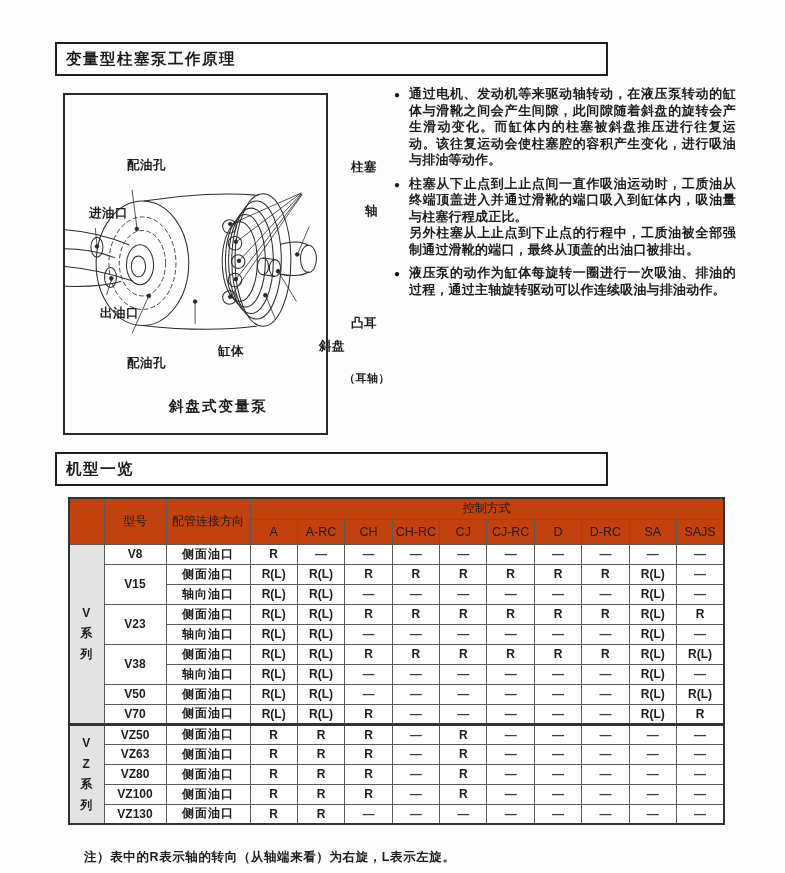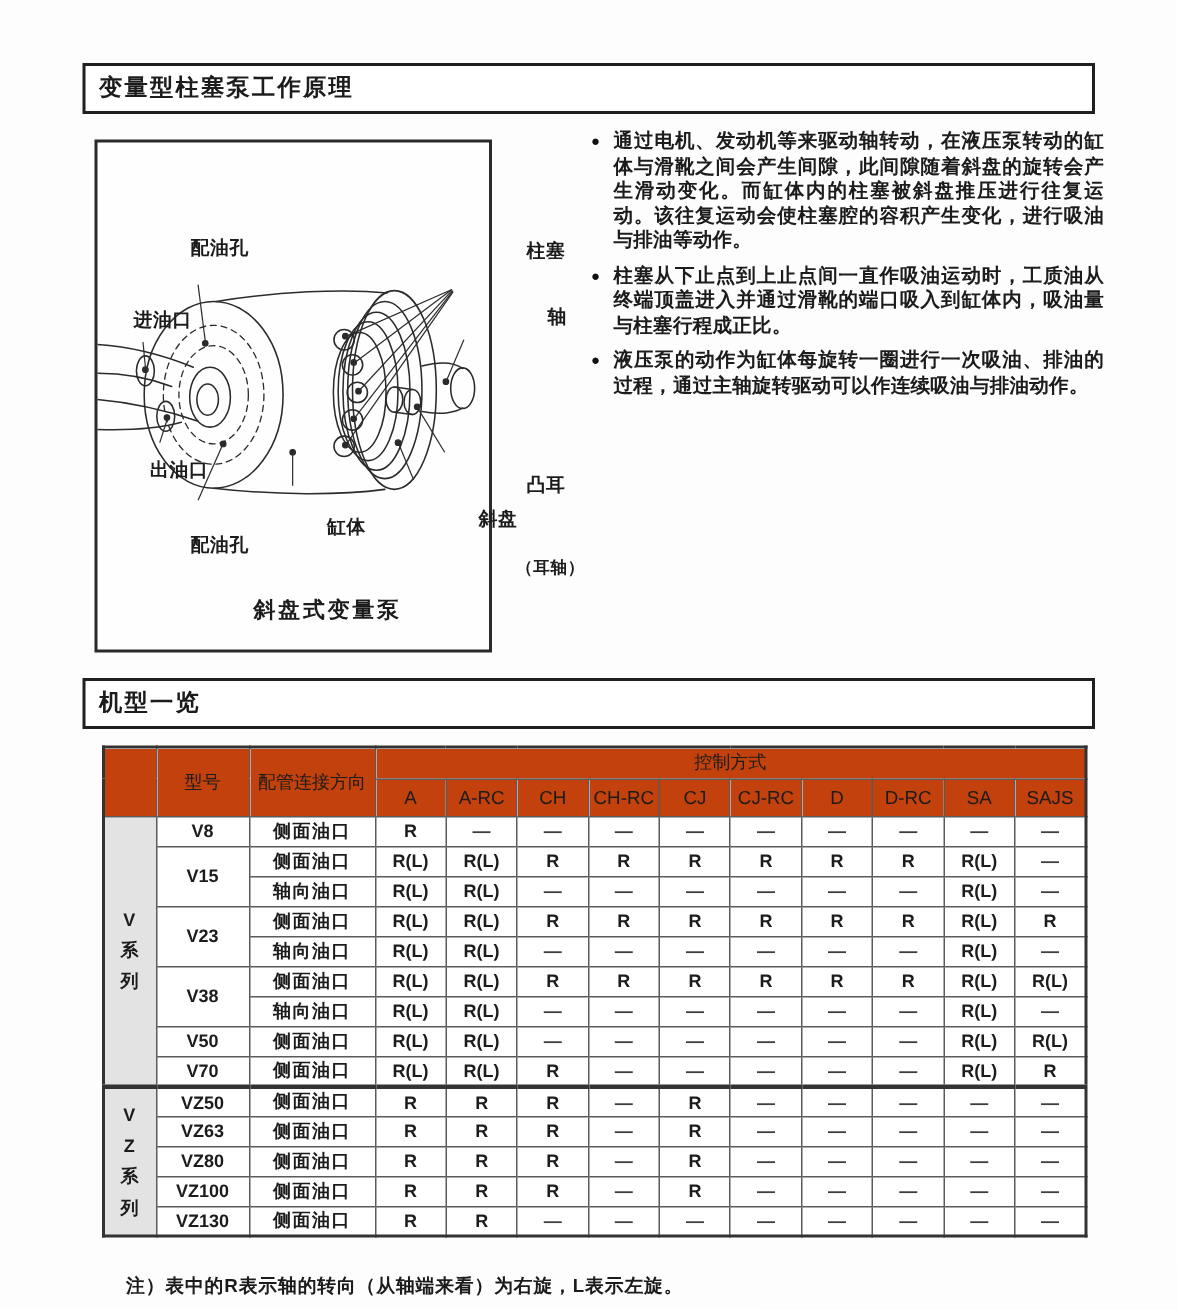--- a/index.html
+++ b/index.html
@@ -1,21 +1,21 @@
 <!DOCTYPE html>
 <html><head>
 <meta charset="utf-8">
 <style>
   html,body { margin:0; padding:0; background:#ffffff; }
   .page {
     position:relative; width:785px; height:873px; background:#fdfdfd;
     font-family:"Liberation Sans","DejaVu Sans",sans-serif; color:#1c1c1c; overflow:hidden;
   }
   .section-title {
-    position:absolute; left:55px; width:675px; height:34px;
+    position:absolute; left:55px; width:553px; height:34px;
     border:2px solid #1f1f1f; box-sizing:border-box; background:#fff;
     font-size:15.5px; font-weight:bold; line-height:29px; padding-left:9px; letter-spacing:1.5px;
   }
   
   .diagram {
     position:absolute; left:63px; top:93px; width:265px; height:342px;
     border:2px solid #2a2a2a; box-sizing:border-box; background:#fefefe;
   }
   .diagram svg { position:absolute; left:0; top:0; width:100%; height:100%; }
   .dlabel { position:absolute; font-size:12.5px; font-weight:bold; white-space:nowrap; letter-spacing:0.5px; }
@@ -143,20 +143,21 @@
       <div class="bullet">
         <span class="bullet-marker">●</span>
         <div class="bullet-text">
           <p>通过电机、发动机等来驱动轴转动，在液压泵转动的缸体与滑靴之间会产生间隙，此间隙随着斜盘的旋转会产生滑动变化。而缸体内的柱塞被斜盘推压进行往复运动。该往复运动会使柱塞腔的容积产生变化，进行吸油与排油等动作。</p>
         </div>
       </div>
       <div class="bullet">
         <span class="bullet-marker">●</span>
         <div class="bullet-text">
           <p>柱塞从下止点到上止点间一直作吸油运动时，工质油从终端顶盖进入并通过滑靴的端口吸入到缸体内，吸油量与柱塞行程成正比。</p>
+          <p>另外柱塞从上止点到下止点的行程中，工质油被全部强制通过滑靴的端口，最终从顶盖的出油口被排出。</p>
         </div>
       </div>
       <div class="bullet">
         <span class="bullet-marker">●</span>
         <div class="bullet-text">
           <p>液压泵的动作为缸体每旋转一圈进行一次吸油、排油的过程，通过主轴旋转驱动可以作连续吸油与排油动作。</p>
         </div>
       </div>
     </div>
 

